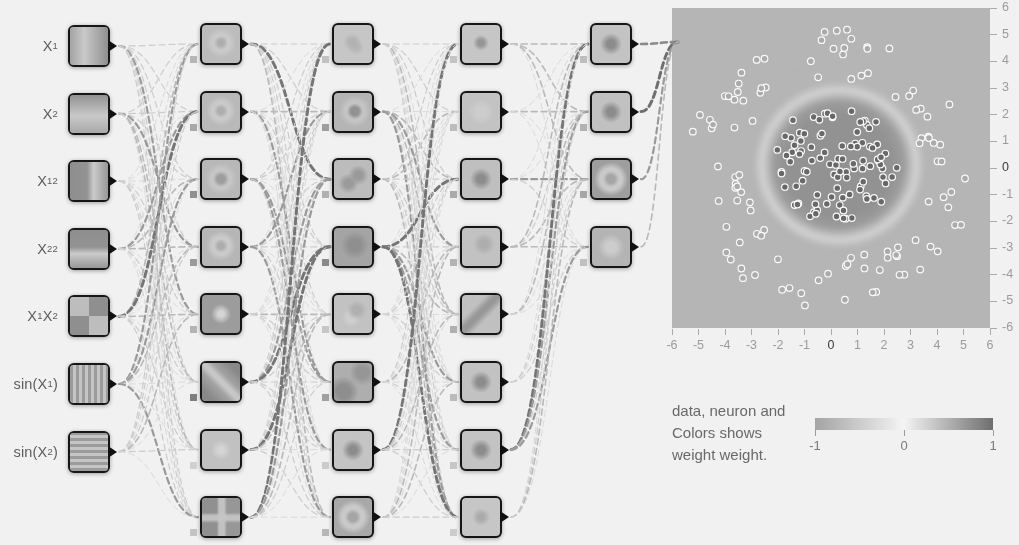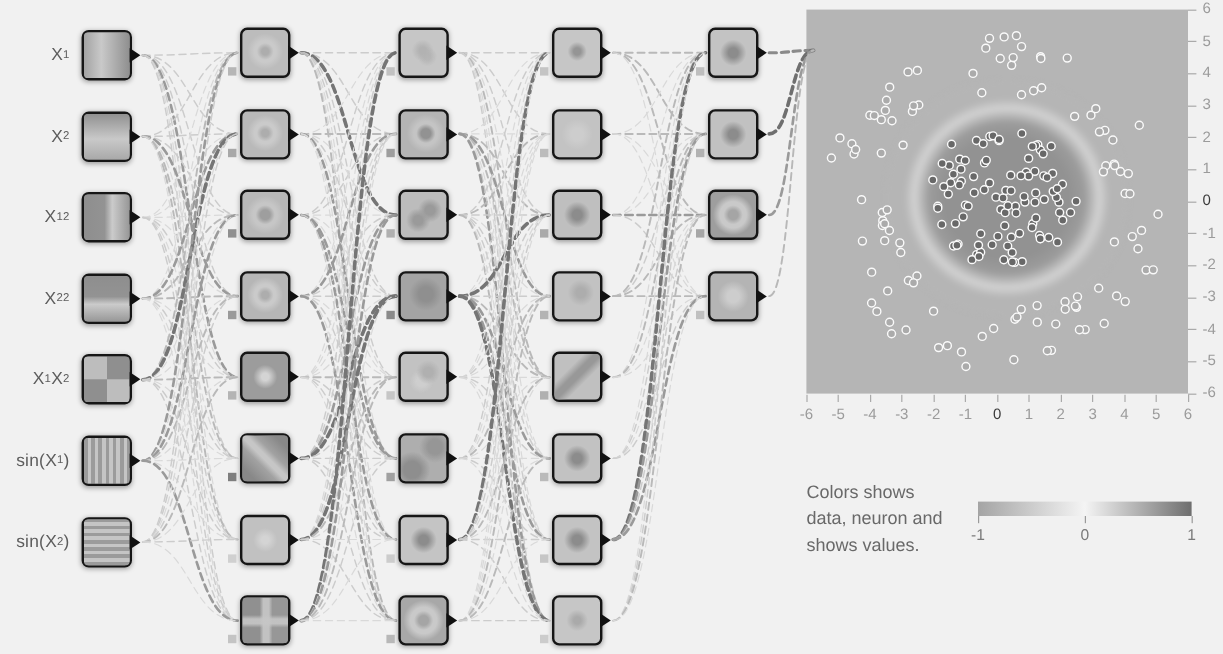--- a/index.html
+++ b/index.html
@@ -719,23 +719,23 @@
         <div class="tick-mark" style="left: 910px; top: 329px; width: 1px; height: 6px;"></div>
         <div class="tick-label" style="left: 900.5px; top: 338px; width: 20px; text-align: center;">3</div>
         <div class="tick-mark" style="left: 936.5px; top: 329px; width: 1px; height: 6px;"></div>
         <div class="tick-label" style="left: 927px; top: 338px; width: 20px; text-align: center;">4</div>
         <div class="tick-mark" style="left: 963px; top: 329px; width: 1px; height: 6px;"></div>
         <div class="tick-label" style="left: 953.5px; top: 338px; width: 20px; text-align: center;">5</div>
         <div class="tick-mark" style="left: 989.5px; top: 329px; width: 1px; height: 6px;"></div>
         <div class="tick-label" style="left: 980px; top: 338px; width: 20px; text-align: center;">6</div>
       </div>
     <div class="legend-text">
+      <div>data, neuron and</div>
       <div>Colors shows</div>
-      <div>data, neuron and</div>
-      <div>shows values.</div>
+      <div>weight weight.</div>
     </div>
     <div class="colorbar" id="cbar" style="background: linear-gradient(90deg, rgb(164, 164, 164) 0%, rgb(244, 244, 244) 50%, rgb(110, 110, 110) 100%);"></div>
     <div id="cbticks">
         <div class="cb-tick" style="left: 815px;"></div>
         <div class="cb-label" style="left: 800px; width: 30px; text-align: center;">-1</div>
         <div class="cb-tick" style="left: 904px;"></div>
         <div class="cb-label" style="left: 889px; width: 30px; text-align: center;">0</div>
         <div class="cb-tick" style="left: 993px;"></div>
         <div class="cb-label" style="left: 978px; width: 30px; text-align: center;">1</div>
       </div>

